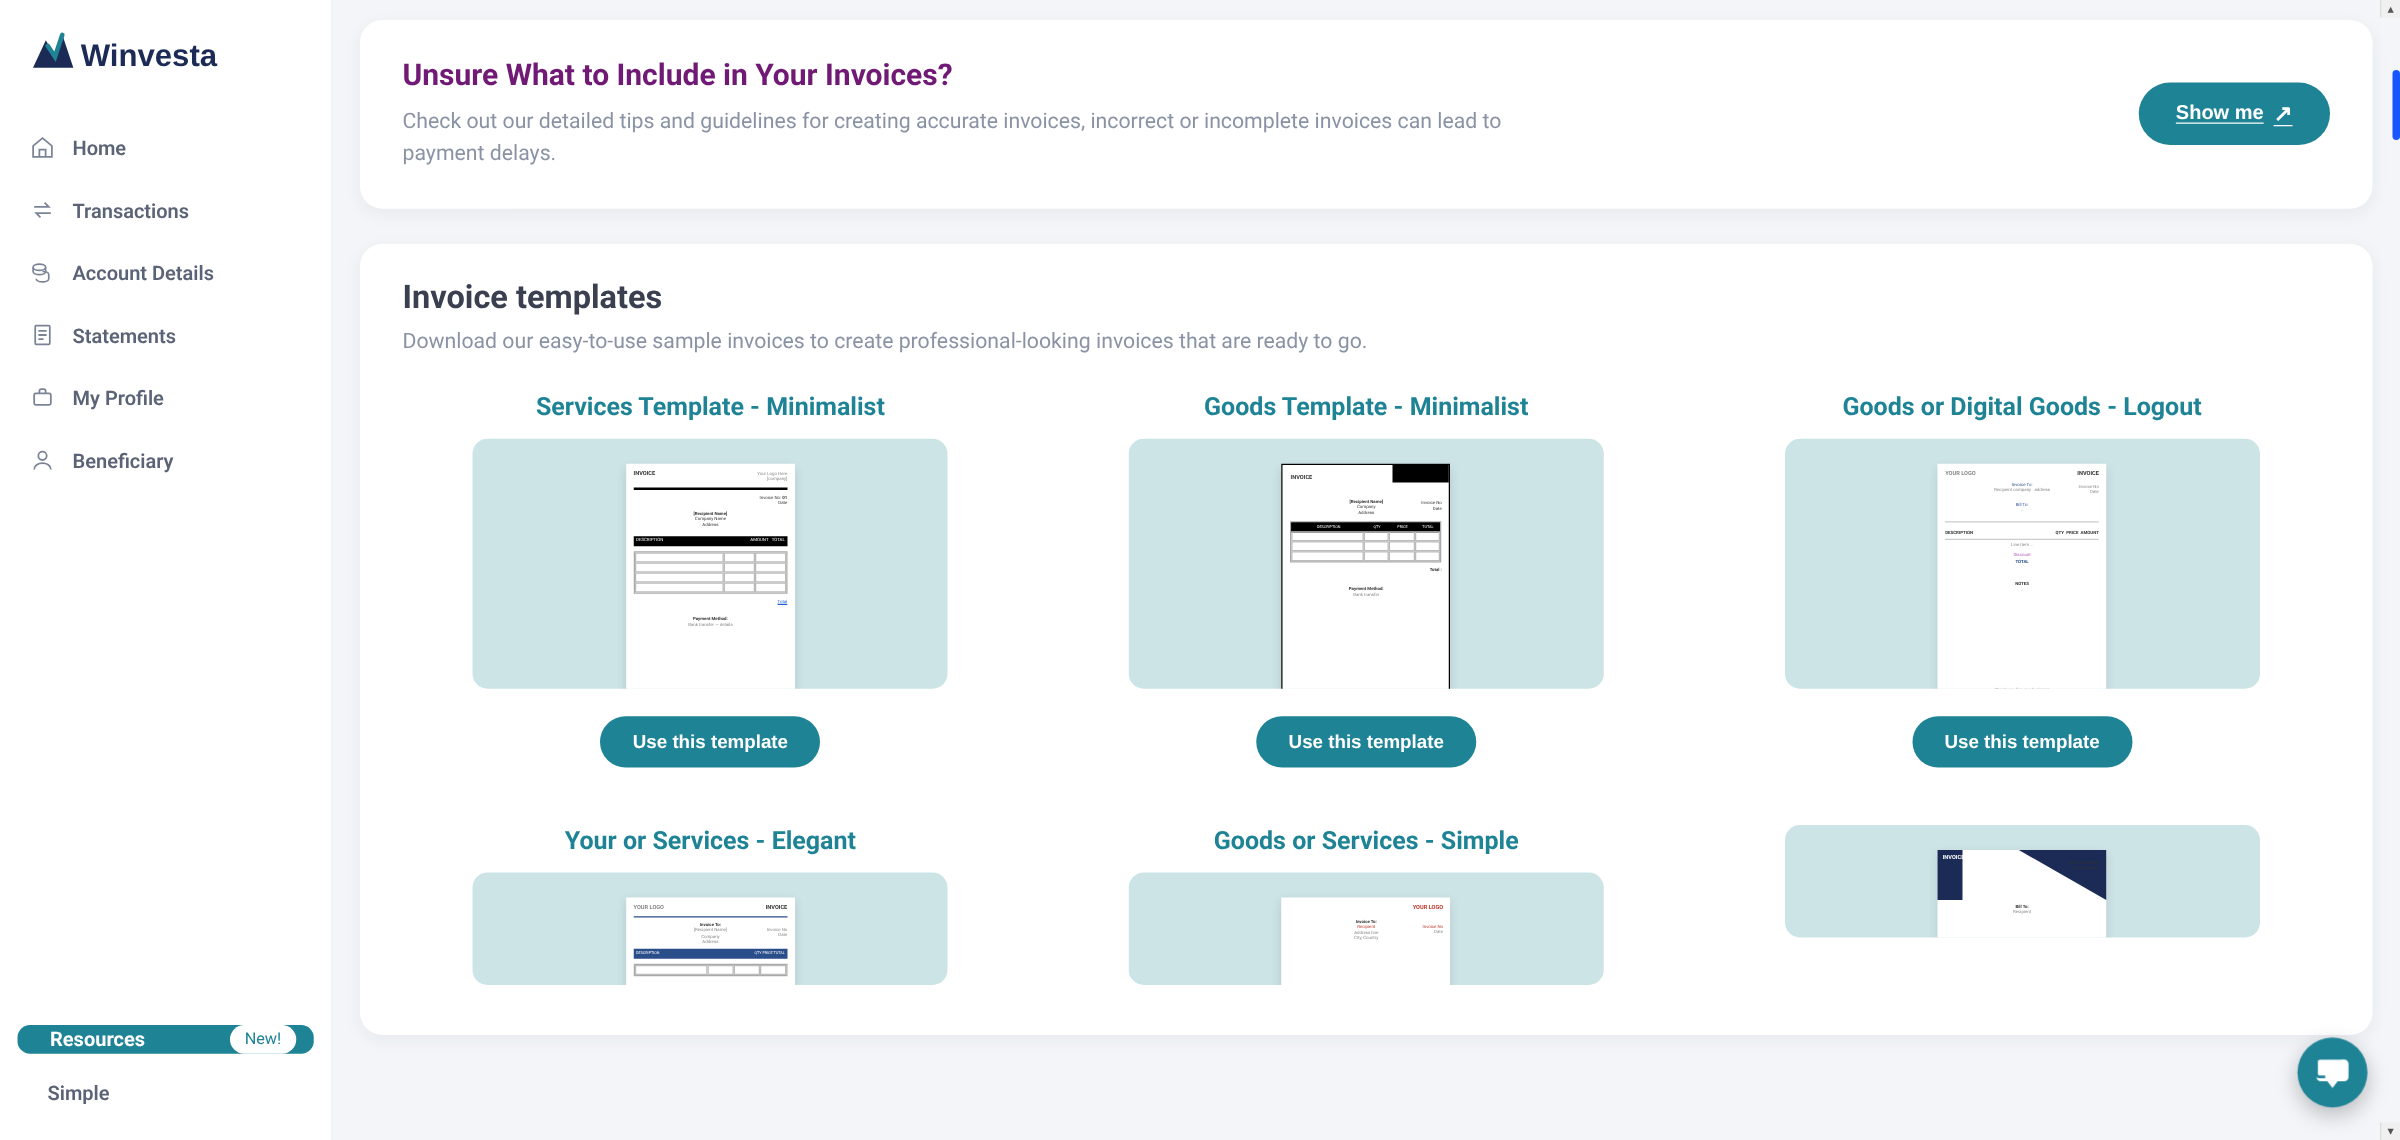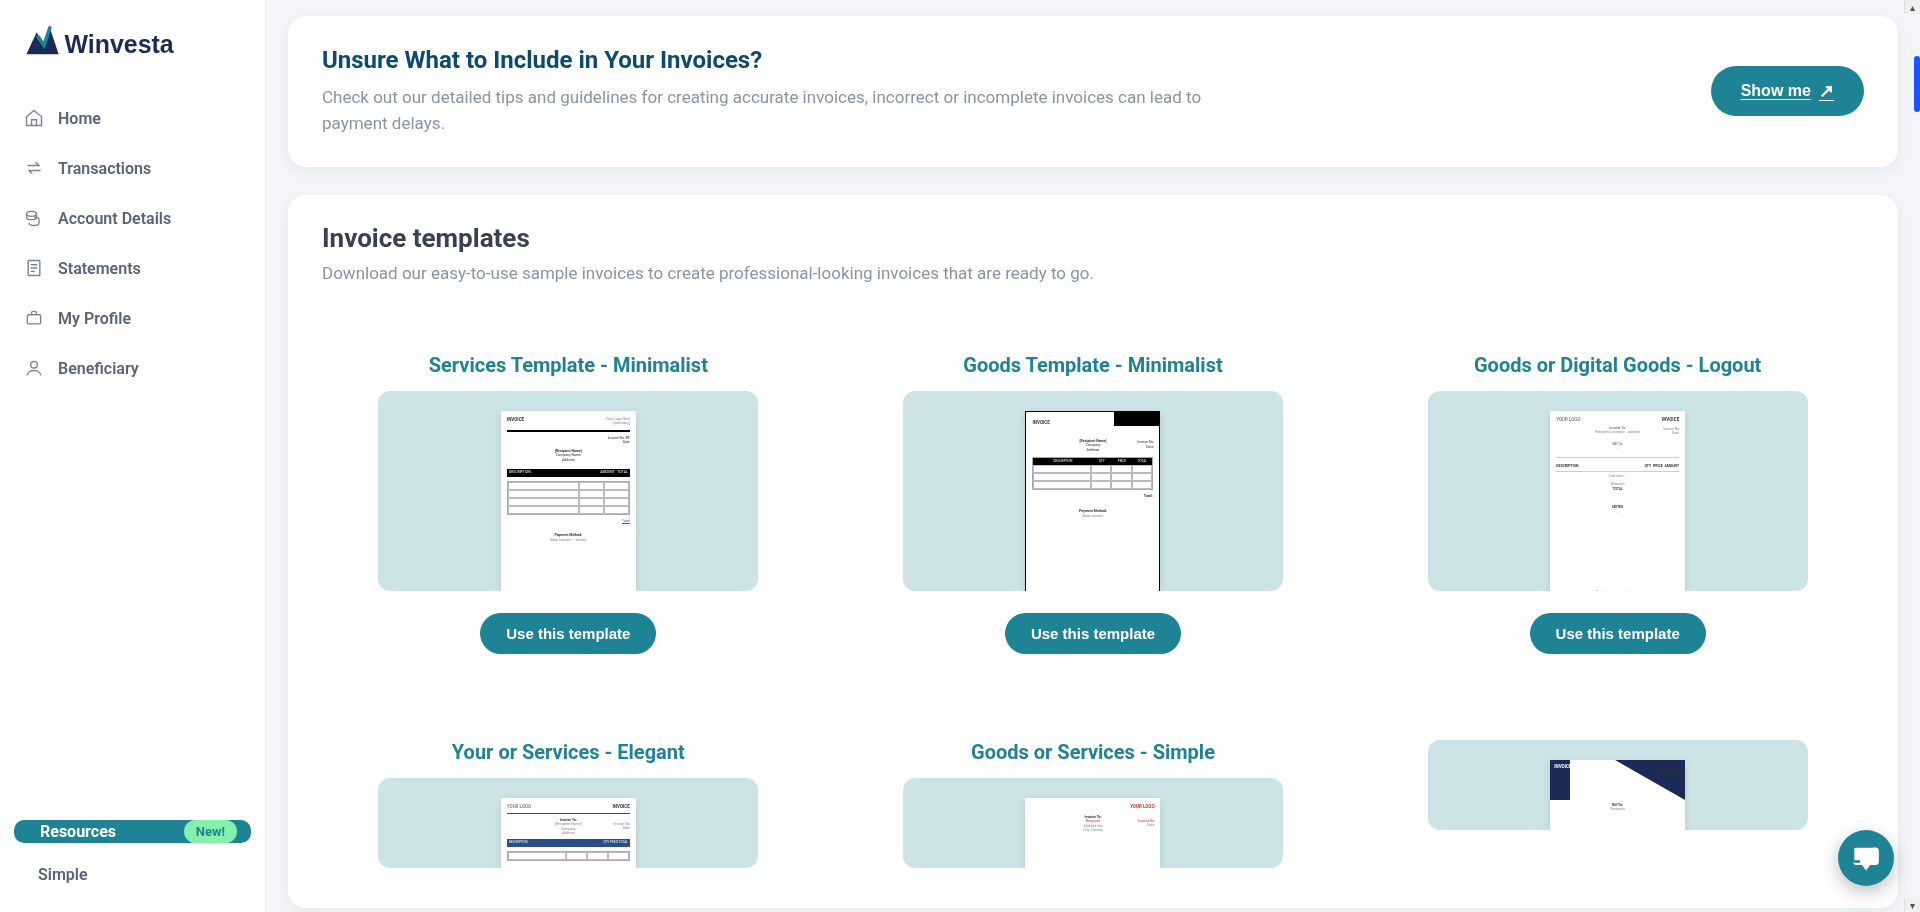--- a/index.html
+++ b/index.html
@@ -38,21 +38,21 @@
 
   .sidebar-bottom { display:flex; flex-direction:column; gap:14px; margin-top:auto; }
   .resources-btn {
     display:flex; align-items:center; gap:12px;
     background:#1f8396; color:#fff;
     border-radius:10px; padding:0 14px;
     font-weight:700; font-size:16px; cursor:pointer;
   }
   .resources-btn .icon { color:#fff; }
   .badge-new {
-    background:#86efac; color:#1f8396; font-weight:700; font-size:13px;
+    background:#ffffff; color:#1f8396; font-weight:400; font-size:13px;
     border-radius:999px; padding:4px 12px; margin-left:auto;
   }
   .logout {
     display:flex; align-items:center; gap:14px;
     color:#5b6376; font-size:16px; font-weight:600; padding:8px 10px; cursor:pointer;
   }
 
   
   .main { flex:1; overflow-y:auto; position:relative; }
   .main-inner { padding: 0 22px 40px 22px; }
@@ -60,42 +60,42 @@
   .card {
     background:#fff; border-radius:18px;
     box-shadow: 0 4px 14px rgba(30,50,80,0.06);
     padding: 30px 34px;
   }
   .banner {
     display:flex; align-items:center; gap:24px;
     margin: 16px 0 28px 0;
   }
   .banner-text h2 {
-    font-size:24px; font-weight:700; color:#0c4a6e; margin-bottom:10px;
+    font-size:24px; font-weight:700; color:#701a75; margin-bottom:10px;
   }
   .banner-text p { color:#8a93a5; font-size:17px; line-height:1.55; max-width: 940px; }
   .pill-btn {
     background:#1f8396; color:#fff; border:none;
     border-radius:999px; padding:14px 30px;
     font-size:16px; font-weight:700; cursor:pointer;
     display:inline-flex; align-items:center; gap:8px;
     text-decoration: underline; text-underline-offset: 3px;
   }
   .pill-btn .arrow { font-size:18px; }
 
   .templates-card { padding: 28px 34px 40px 34px; }
   .templates-card h2 { font-size:26px; font-weight:700; margin-bottom:10px; }
   .templates-card p.sub { color:#8a93a5; font-size:17px; margin-bottom:30px; }
 
   .grid {
     display:grid; grid-template-columns: repeat(3, 1fr);
     column-gap: 32px; row-gap: 46px;
     justify-items:center;
   }
-  .tpl { width:100%; max-width:380px; text-align:center;margin-top:40px; }
+  .tpl { width:100%; max-width:380px; text-align:center; }
   .tpl-title {
     color:#1f8396; font-weight:700; font-size:20px; margin-bottom:14px;
   }
   .tpl-preview {
     background:#cde4e7; border-radius:12px;
     height:200px; display:flex; align-items:flex-start; justify-content:center;
     padding-top:20px; overflow:hidden;
   }
   .doc {
     width:135px; height:190px; background:#fff;

